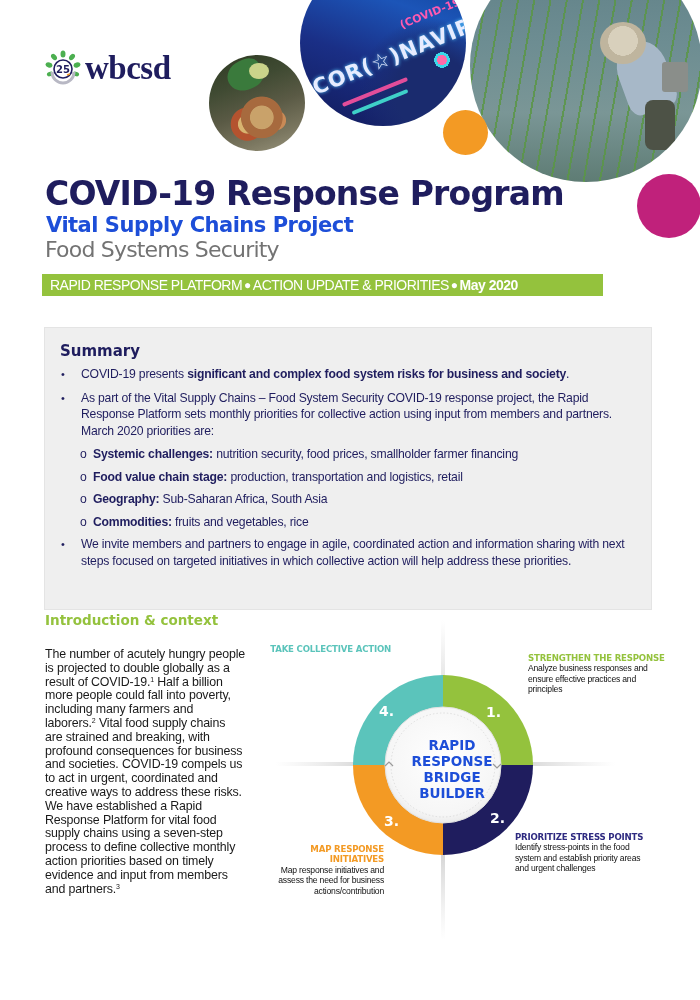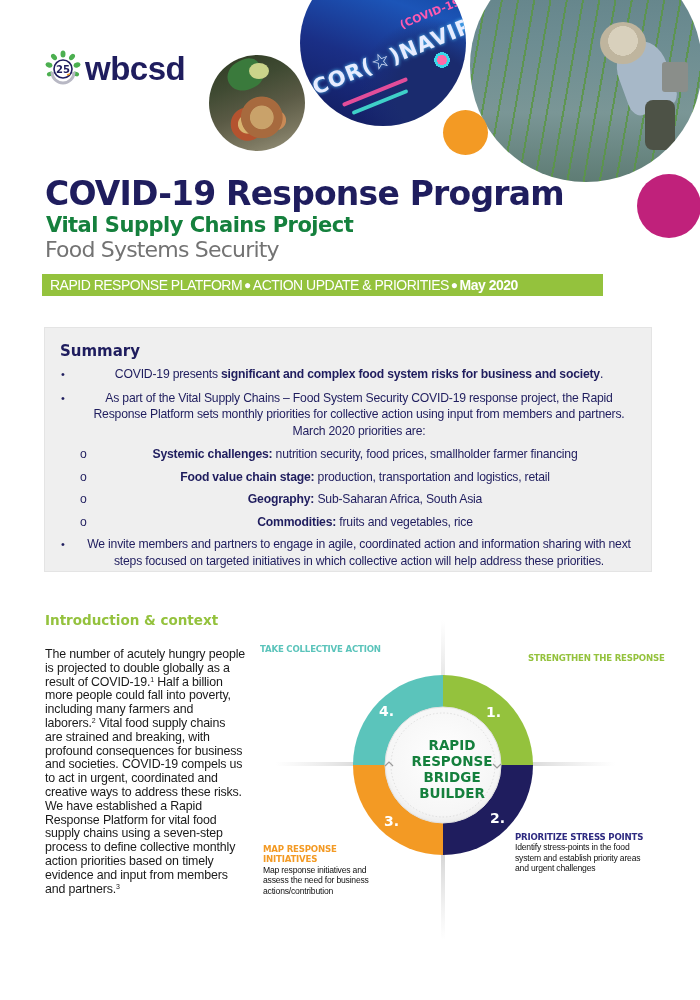--- a/index.html
+++ b/index.html
@@ -3,21 +3,21 @@
 <meta charset="utf-8">
 <style>
   * { box-sizing: border-box; margin: 0; padding: 0; }
   html, body { width: 700px; height: 1000px; background: #ffffff; overflow: hidden; }
   body { position: relative; font-family: "Liberation Sans", "DejaVu Sans", sans-serif; color: #1f1d4f; }
 
   
   .logo { position: absolute; left: 45px; top: 50px; display: flex; align-items: center; }
   .logo-badge { width: 36px; height: 36px; position: relative; margin-right: 4px; }
   .logo-badge svg { width: 36px; height: 36px; display: block; }
-  .logo-text { font-family: Liberation Sans, sans-serif; font-weight: bold; font-size: 33px; color: #1f1d5e; letter-spacing: -0.5px; line-height: 1; }
+  .logo-text { font-family: Liberation Serif, serif; font-weight: bold; font-size: 33px; color: #1f1d5e; letter-spacing: -0.5px; line-height: 1; }
 
   
   .photo { position: absolute; border-radius: 50%; overflow: hidden; }
   .photo-food { left: 209px; top: 55px; width: 96px; height: 96px;
     background: radial-gradient(circle at 55% 65%, #c9a26a 0 14%, #a76a3e 15% 25%, transparent 26%),
                 radial-gradient(circle at 40% 72%, #d8b470 0 10%, #b4532f 11% 18%, transparent 19%),
                 radial-gradient(circle at 70% 68%, #c98a56 0 10%, transparent 11%),
                 linear-gradient(160deg, #2e3a22 0%, #3f4a32 30%, #5a5a45 55%, #7b7760 80%, #9a967e 100%); }
   .photo-food .glove { position: absolute; left: 18px; top: 5px; width: 36px; height: 30px; border-radius: 50% 40% 40% 50%; background: #3a7a3c; transform: rotate(-25deg); }
   .photo-food .hand { position: absolute; left: 40px; top: 8px; width: 20px; height: 16px; border-radius: 50%; background: #cbd48a; }
@@ -39,59 +39,59 @@
   .photo-rice .hat { position: absolute; left: 130px; top: 72px; width: 46px; height: 42px; border-radius: 50%; background: radial-gradient(circle at 50% 45%, #d8d0bc 0 45%, #bfb59e 46% 100%); }
   .photo-rice .body { position: absolute; left: 150px; top: 92px; width: 50px; height: 70px; border-radius: 40% 40% 20% 20%; background: #a7b8c8; transform: rotate(-20deg); }
   .photo-rice .legs { position: absolute; left: 175px; top: 150px; width: 30px; height: 50px; background: #4d5246; border-radius: 8px; }
   .photo-rice .bucket { position: absolute; left: 192px; top: 112px; width: 26px; height: 30px; background: #8a8e8a; border-radius: 3px; }
 
   .dot-orange { position: absolute; left: 443px; top: 110px; width: 45px; height: 45px; border-radius: 50%; background: #f39a24; }
   .dot-magenta { position: absolute; left: 637px; top: 174px; width: 64px; height: 64px; border-radius: 50%; background: #c0217b; }
 
   
   .title-main { position: absolute; left: 45px; top: 174px; font-family: "DejaVu Sans", sans-serif; font-weight: bold; font-size: 33px; color: #1f1d5e; letter-spacing: -0.8px; white-space: nowrap; }
-  .title-sub { position: absolute; left: 46px; top: 213px; font-family: "DejaVu Sans", sans-serif; font-weight: bold; font-size: 21px; color: #15803d; letter-spacing: -0.5px; white-space: nowrap; }
+  .title-sub { position: absolute; left: 46px; top: 213px; font-family: "DejaVu Sans", sans-serif; font-weight: bold; font-size: 21px; color: #1d4ed8; letter-spacing: -0.5px; white-space: nowrap; }
   .title-sub2 { position: absolute; left: 45px; top: 237px; font-family: "DejaVu Sans", sans-serif; font-size: 22px; color: #737373; letter-spacing: -0.8px; white-space: nowrap; font-weight: normal; }
 
   .banner { position: absolute; left: 42px; top: 274px; width: 561px; height: 22px; background: #94c23d; display: flex; align-items: center; padding-left: 8px; color: #ffffff; font-size: 14px; letter-spacing: -0.5px; white-space: nowrap; }
   .banner .sep { margin: 0 2px; font-size: 12px; }
   .banner .date { font-weight: bold; }
 
   
-  .summary { position: absolute; left: 44px; top: 327px; width: 608px; height: 245px; background: #efefef; border: 1px solid #e4e4e4; padding: 14px 14px 0 14px; }
+  .summary { position: absolute; left: 44px; top: 327px; width: 608px; height: 283px; background: #efefef; border: 1px solid #e4e4e4; padding: 14px 14px 0 14px; }
   .summary h2 { font-family: "DejaVu Sans", sans-serif; font-size: 15px; font-weight: bold; color: #1f1d5e; margin-bottom: 6px; margin-left: 1px; }
-  .summary ul { list-style: none; text-align: center; }
+  .summary ul { list-style: none; }
   .summary li { position: relative; font-size: 12.2px; line-height: 16.5px; color: #1f1d5e; letter-spacing: -0.2px; }
   .summary li.bullet { padding-left: 22px; margin-bottom: 7px; }
   .summary li.bullet::before { content: "\2022"; position: absolute; left: 2px; top: 0; font-size: 11px; }
   .summary li.sub { padding-left: 34px; margin-bottom: 6px; }
   .summary li.sub .o { position: absolute; left: 21px; }
   .summary b { font-weight: bold; }
 
   
   .intro-heading { position: absolute; left: 45px; top: 612px; font-family: "DejaVu Sans", sans-serif; font-weight: bold; font-size: 13.5px; color: #94c23d; white-space: nowrap; }
   .intro-body { position: absolute; left: 45px; top: 648px; width: 200px; font-size: 12.4px; line-height: 13.8px; color: #1a1a1a; letter-spacing: -0.15px; }
   .intro-body sup { font-size: 7px; vertical-align: top; line-height: 8px; }
 
   
   .diagram { position: absolute; left: 260px; top: 600px; width: 440px; height: 400px; }
   .diagram svg { position: absolute; left: 0; top: 0; }
   .step { position: absolute; font-size: 8.6px; line-height: 10.4px; color: #111; letter-spacing: -0.2px; }
   .step .step-title { display: block; font-family: "DejaVu Sans", sans-serif; font-weight: bold; font-size: 8.6px; letter-spacing: -0.2px; }
-  .step.right-align { }
+  .step.right-align { text-align: right; }
   .step-4 { left: 0px; top: 44px; width: 131px; }
   .step-4 .step-title { color: #5bc4bb; }
   .step-1 { left: 268px; top: 53px; width: 140px; }
   .step-1 .step-title { color: #94c23d; }
   .step-2 { left: 255px; top: 232px; width: 140px; }
   .step-2 .step-title { color: #2e2a80; }
   .step-3 { left: 3px; top: 244px; width: 121px; }
   .step-3 .step-title { color: #f39a24; }
 
-  .center-label { position: absolute; left: 136px; top: 137px; width: 112px; text-align: center; font-family: "DejaVu Sans", sans-serif; font-weight: bold; font-size: 13.5px; line-height: 16px; color: #15803d; }
+  .center-label { position: absolute; left: 136px; top: 137px; width: 112px; text-align: center; font-family: "DejaVu Sans", sans-serif; font-weight: bold; font-size: 13.5px; line-height: 16px; color: #1d4ed8; }
   .num { position: absolute; font-family: "DejaVu Sans", sans-serif; font-weight: bold; font-size: 14px; color: #ffffff; }
   .num-1 { left: 226px; top: 104px; }
   .num-2 { left: 230px; top: 210px; }
   .num-3 { left: 124px; top: 213px; }
   .num-4 { left: 119px; top: 103px; }
 </style>
 </head>
 <body>
 
 <div class="logo">
@@ -212,20 +212,21 @@
   <span class="num num-1">1.</span>
   <span class="num num-2">2.</span>
   <span class="num num-3">3.</span>
   <span class="num num-4">4.</span>
 
   <div class="step step-4 right-align">
     <span class="step-title">TAKE COLLECTIVE ACTION</span>
   </div>
   <div class="step step-1">
     <span class="step-title">STRENGTHEN THE RESPONSE</span>
+    <span>Analyze business responses and ensure effective practices and principles</span>
   </div>
   <div class="step step-3 right-align">
     <span class="step-title">MAP RESPONSE INITIATIVES</span>
     <span>Map response initiatives and assess the need for business actions/contribution</span>
   </div>
   <div class="step step-2">
     <span class="step-title">PRIORITIZE STRESS POINTS</span>
     <span>Identify stress-points in the food system and establish priority areas and urgent challenges</span>
   </div>
 </div>

